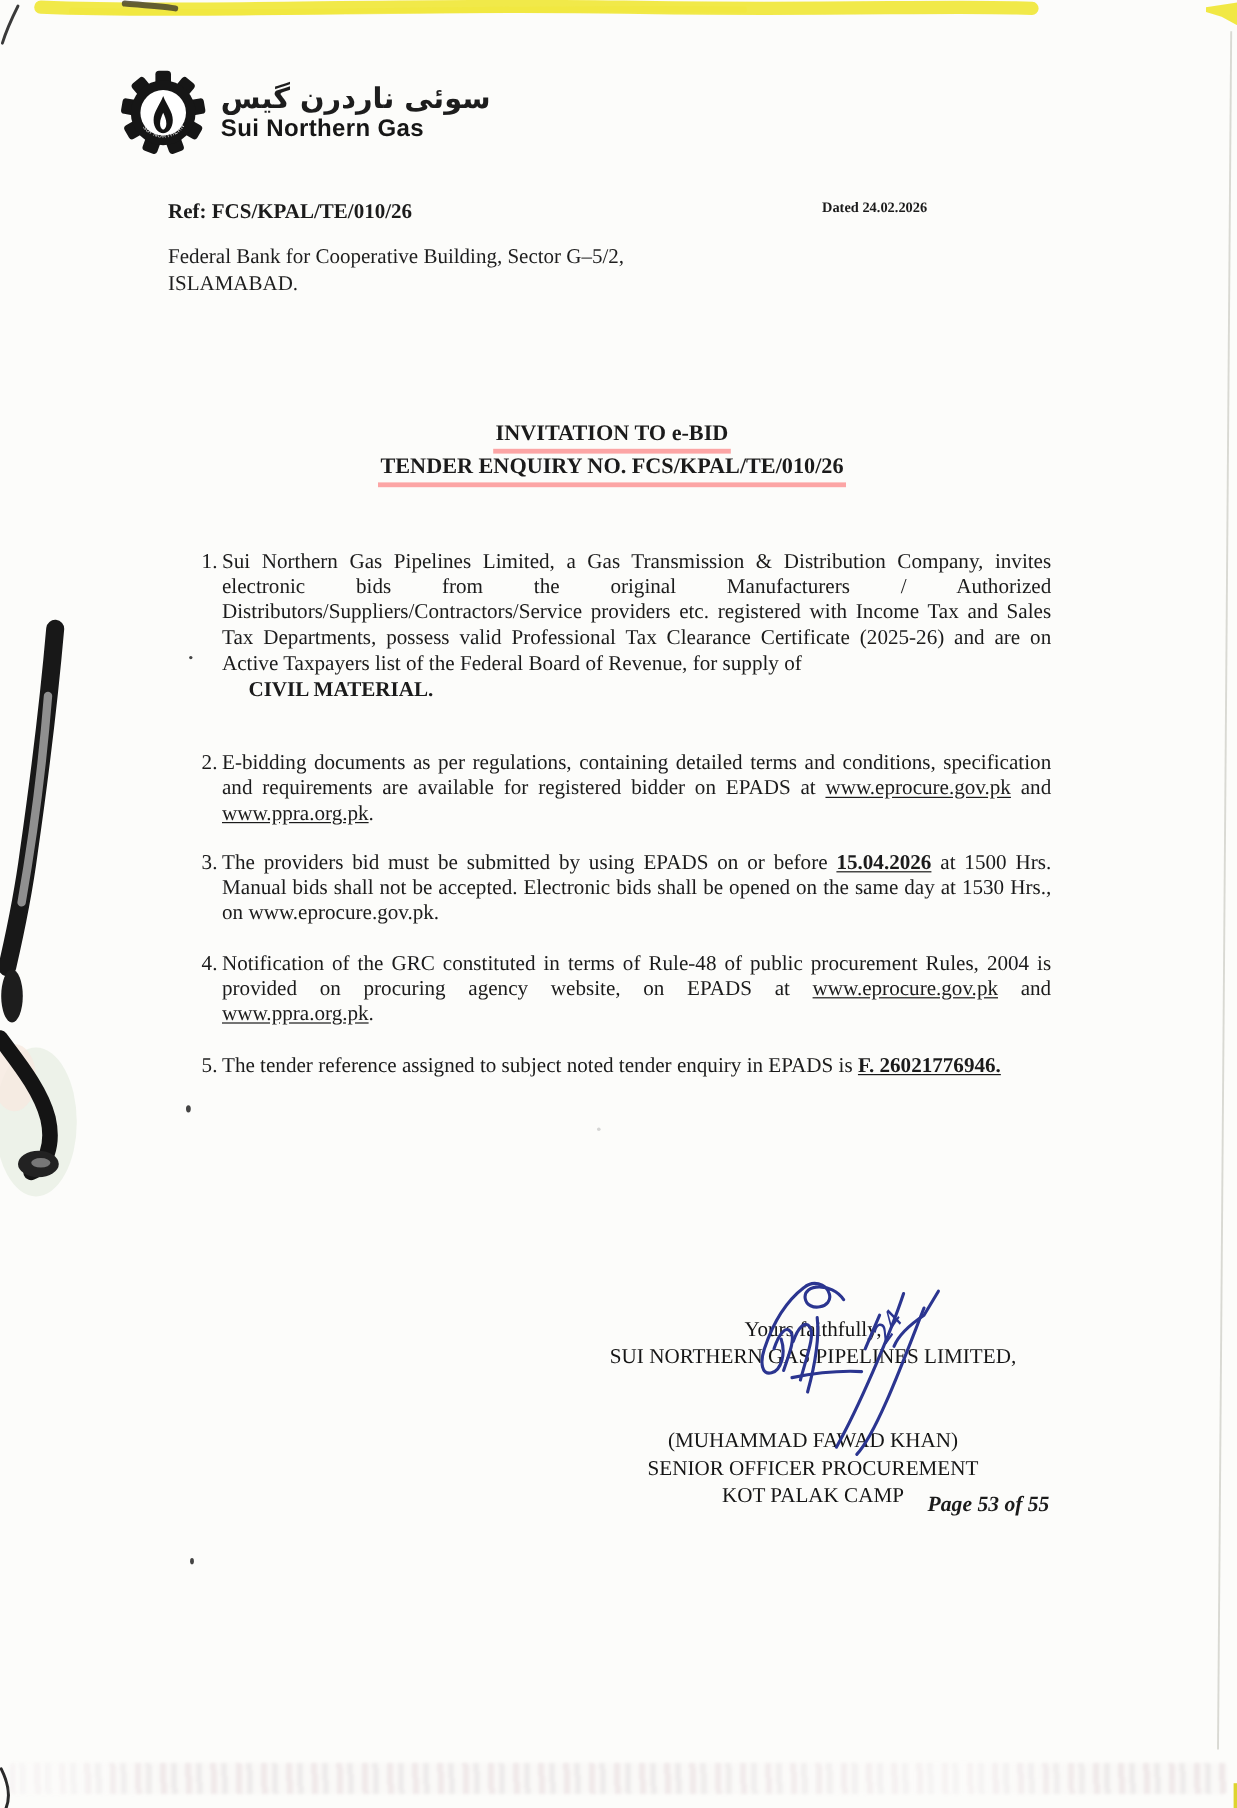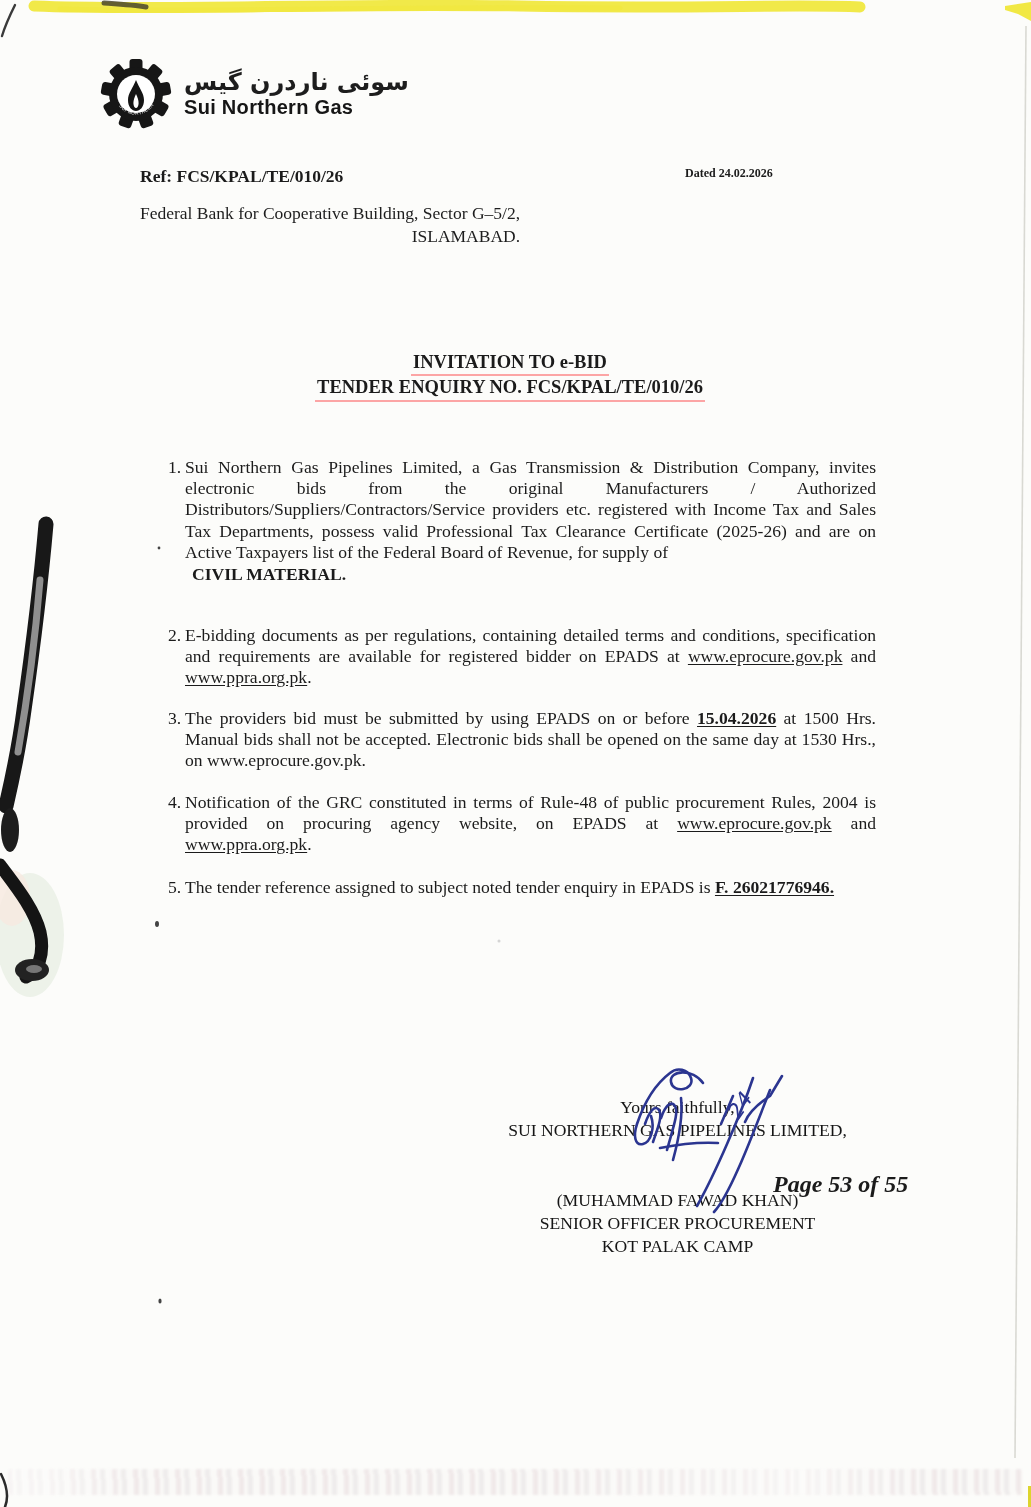--- a/index.html
+++ b/index.html
@@ -1,47 +1,47 @@
 <!DOCTYPE html>
 <html><head>
 <meta charset="utf-8">
 <style>
   html,body{margin:0;padding:0;background:#d9d9d6;}
   .page{
     position:relative;width:1031px;height:1507px;background:#fcfcfa;
     overflow:hidden;font-family:"Liberation Serif",serif;color:#1b1b1b;
   }
-  .abs{position:absolute;text-align:right;}
+  .abs{position:absolute;}
   
   .letterhead{position:absolute;left:96px;top:54px;display:flex;align-items:center;gap:8px;}
   .lh-text{display:flex;flex-direction:column;line-height:1.05;}
   .lh-urdu{font-family:"DejaVu Sans",sans-serif;font-weight:bold;font-size:24px;direction:rtl;color:#1d1d1d;}
   .lh-name{font-family:"Liberation Sans",sans-serif;font-weight:bold;font-size:20px;letter-spacing:.3px;color:#161616;margin-top:1px;}
   
   .ref{left:140px;top:166px;font-weight:bold;font-size:17.5px;}
   .date{left:685px;top:166px;font-weight:bold;font-size:12px;}
   
   .addressee{left:140px;top:202px;font-size:17.5px;line-height:23.2px;color:#1d1d1d;}
   
   .title-block{left:255px;top:351px;width:510px;text-align:center;font-weight:bold;font-size:18.5px;line-height:23.4px;}
-  .title-block .tl{display:inline-block;border-bottom:2px solid #fca5a5;padding:0 2px 0 2px;}
+  .title-block .tl{display:inline-block;border-bottom:4px solid #fca5a5;padding:0 2px 0 2px;}
   
   .item{position:absolute;left:168px;width:708px;font-size:17.6px;line-height:21.2px;}
   .item .num{position:absolute;left:0;top:0;}
   .item .content{margin-left:17px;text-align:justify;}
-  .item .emph{font-weight:bold;margin-left:24px;margin-top:0.5px;}
+  .item .emph{font-weight:bold;margin-left:39px;margin-top:0.5px;}
   .u{text-decoration:underline;text-underline-offset:2px;}
   .bu{font-weight:bold;text-decoration:underline;text-underline-offset:2px;}
   
   .sig-block{left:445px;top:1096px;width:465px;text-align:center;font-size:17.6px;line-height:23px;color:#151515;}
   .sig-gap{height:47px;}
   .sig-svg{position:absolute;left:585px;top:1058px;pointer-events:none;}
   .sig-annot{font-family:"DejaVu Sans",sans-serif;font-style:italic;font-size:21px;}
   
-  .page-number{left:773px;top:1171px;font-weight:bold;font-style:italic;font-size:24px;}
+  .page-number{left:773px;top:1243px;font-weight:bold;font-style:italic;font-size:18px;}
   
   .artifacts{position:absolute;left:0;top:0;pointer-events:none;}
   .bleed{
     position:absolute;left:8px;top:1469px;width:1015px;height:26px;
     filter:blur(1.3px);opacity:.5;border-radius:4px;
     background:
       linear-gradient(90deg, rgba(255,255,255,.55) 0 4%, transparent 12% 55%, rgba(255,255,255,.5) 78%, transparent 90%),
       repeating-linear-gradient(88deg,
         rgba(158,104,122,.25) 0 5px, rgba(158,104,122,.05) 5px 9px,
         rgba(120,96,110,.20) 9px 14px, rgba(150,110,125,.04) 14px 21px);

